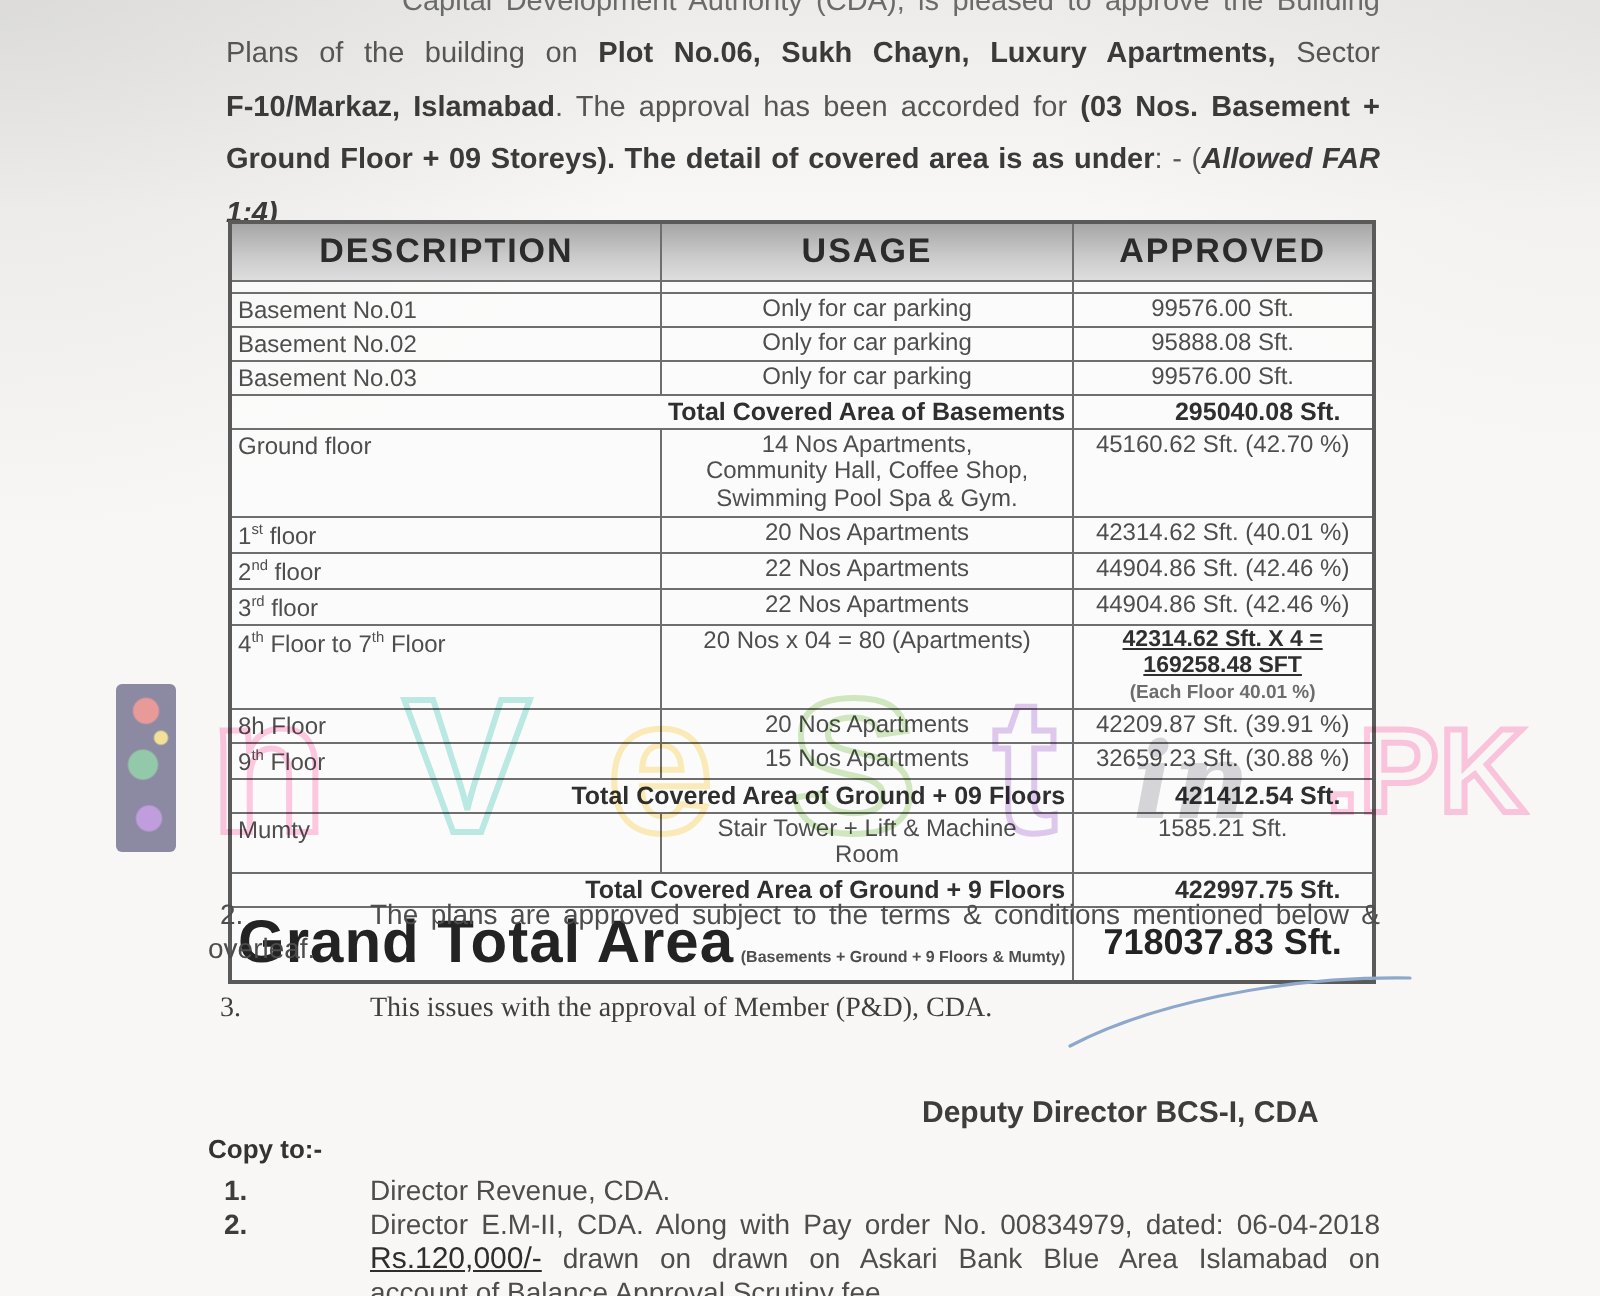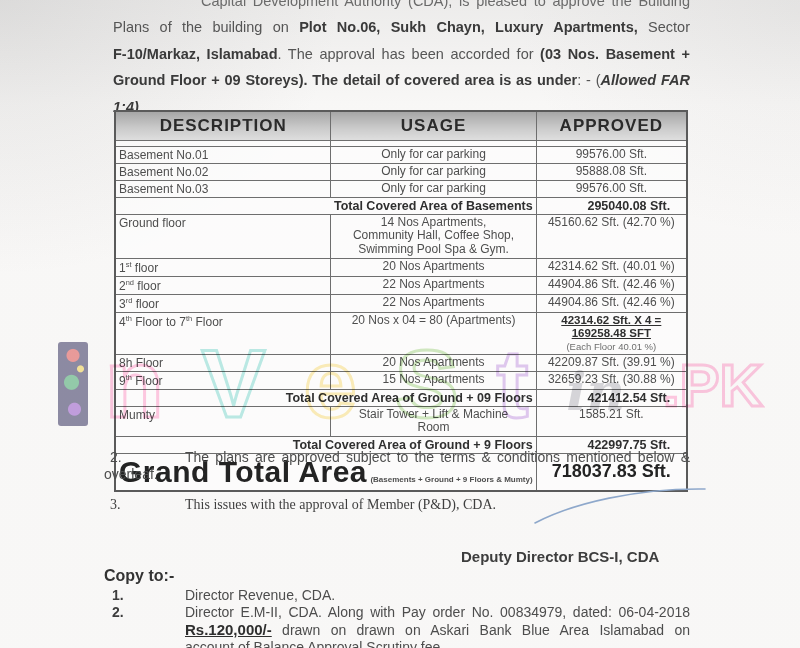--- a/index.html
+++ b/index.html
@@ -46,45 +46,45 @@
   td.t-appr { text-align:center; vertical-align:top; padding-top:2px; line-height:13px; }
   tr.r { height:14px; }
   tr.r-ground { height:44px; }
   tr.r-47 { height:37px; }
   tr.r-mumty { height:27px; }
   tr.total td { height:14px; font-weight:bold; color:#2f2f2f; font-size:12.5px;padding-left:38px; }
   td.total-label { text-align:right; padding-right:4px; }
   td.total-val { text-align:center; }
   sup { font-size:0.62em; }
   .appr-bold { font-weight:bold; text-decoration:underline; color:#2f2f2f; font-size:11.5px; }
-  .appr-note { font-size:9.5px; color:#6d6d6d; }
+  .appr-note { font-size:9.5px; color:#6d6d6d;font-weight:bold; }
   tr.grand td { height:29px; vertical-align:middle; }
   .grand-label { text-align:right; padding-right:2px; white-space:nowrap; }
   .grand-big { font-size:30px; font-weight:bold; color:#232323; letter-spacing:0.5px; }
   .grand-sub { font-size:8px; font-weight:bold; color:#4e4e4e; }
   .grand-val { text-align:center; font-size:18px; font-weight:bold; color:#232323; }
 
   
   .para { position:absolute; left:104px; width:586px; font-size:14px; line-height:17px; color:#4d4d4d; }
   .p2 { top:449px; }
   .p3 { top:496px; font-family:"Liberation Serif", serif; color:#3f3f3f; }
   .pline { display:flex; }
   .pnum { flex:0 0 81px; padding-left:6px; }
   .ptext { flex:1; text-align:justify; text-align-last:justify; }
   .pcont { margin-top:0px; }
 
   .signature { position:absolute; left:533px; top:483px; }
   .deputy { position:absolute; left:461px; top:548px; font-size:15px; font-weight:bold; color:#3d3d3d; }
-  .copy-heading { position:absolute; left:104px; top:567px; font-size:16px; font-weight:bold; color:#333; }
+  .copy-heading { position:absolute; left:104px; top:567px; font-size:13px; font-weight:bold; color:#333; }
   .copy-list { position:absolute; left:104px; top:587px; width:586px; font-size:14px; line-height:17px; color:#4d4d4d; }
   .citem { display:flex; }
   .cnum { flex:0 0 81px; padding-left:8px; font-weight:bold; color:#3d3d3d; }
   .cbody { flex:1; }
   .cline-j { text-align:justify; text-align-last:justify; }
-  .amount { font-weight:bold; text-decoration:underline; font-size:15px; color:#2e2e2e; }
+  .amount { font-weight:normal; text-decoration:underline; font-size:15px; color:#2e2e2e; }
 
   
   .watermark { position:absolute; left:105px; top:328px; width:658px; height:104px;
                display:flex; justify-content:space-between; align-items:flex-end;
                z-index:3; opacity:0.30; mix-blend-mode:multiply; pointer-events:none; }
   .wm-letter { font-size:96px; font-weight:bold; line-height:96px;
                -webkit-text-stroke:3px currentColor; -webkit-text-fill-color:transparent; }
   .wm-letter:nth-of-type(1){ color:#ff4fa0; }
   .wm-letter:nth-of-type(2){ color:#1fbfae; }
   .wm-letter:nth-of-type(3){ color:#f5c518; }

